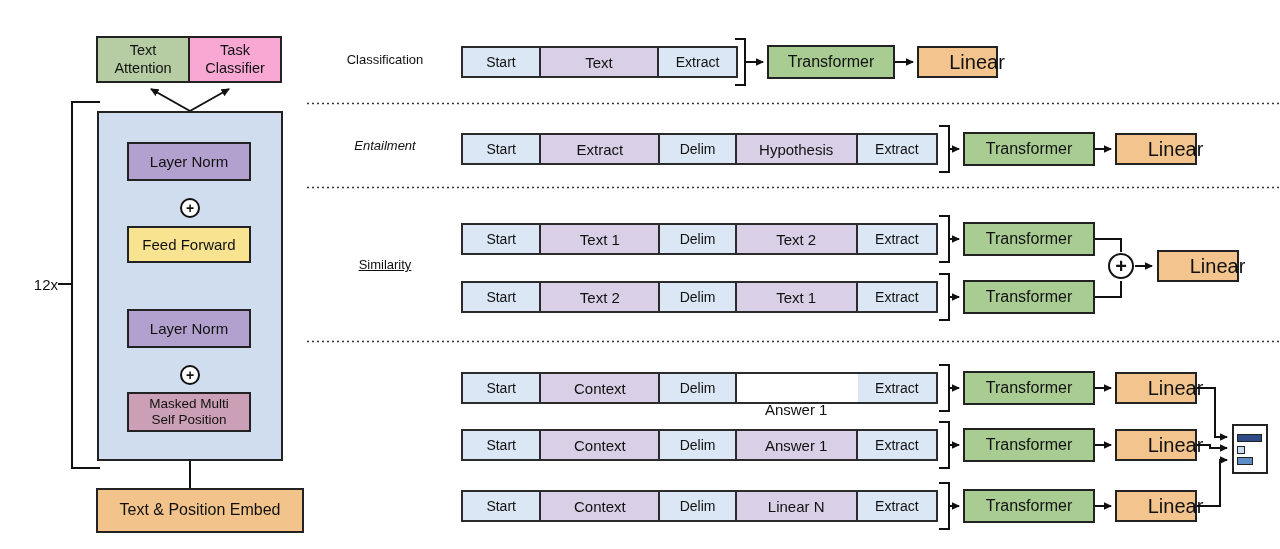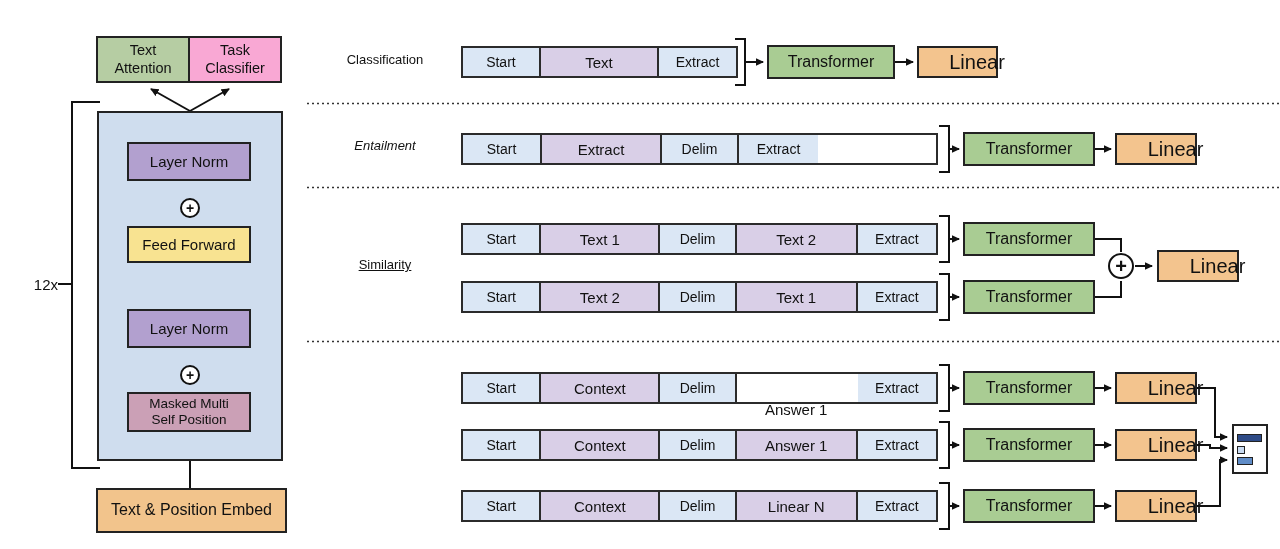--- a/index.html
+++ b/index.html
@@ -127,40 +127,41 @@
 
   <div class="abs plus-circle" style="left:180px; top:365px; width:20px; height:20px; font-size:14px;">
     <span>+</span>
   </div>
 
   <div class="abs box two-line" style="left:127px; top:392px; width:124px; height:40px; background:#cba0b6; font-size:13.5px;">
     <span>Masked Multi</span>
     <span>Self Position</span>
   </div>
 
-  <div class="abs box" style="left:96px; top:488px; width:191px; height:45px; background:#f2c48c; font-size:16px;">Text &amp; Position Embed</div>
+  <div class="abs box" style="left:96px; top:488px; width:208px; height:45px; background:#f2c48c; font-size:16px;">Text &amp; Position Embed</div>
 
   <div class="abs" style="left:18px; top:276px; width:40px; height:18px; font-size:15px; text-align:right;">12x</div>
 
   <div class="abs sec-label" style="left:305px; top:52px;  width:160px;">Classification</div>
   <div class="abs sec-label" style="left:305px; top:138px; width:160px;font-style:italic;">Entailment</div>
   <div class="abs sec-label" style="left:305px; top:257px; width:160px;text-decoration:underline;">Similarity</div>
 
   <div class="abs strip" style="left:461px; top:46px; width:277px; height:32px;">
     <div class="tok tok-blue" style="width:79px;">Start</div>
     <div class="tok tok-purple tok-text" style="width:120px;">Text</div>
     <div class="tok tok-blue" style="width:78px;">Extract</div>
   </div>
   <div class="abs box transformer" style="left:767px; top:45px; width:128px; height:34px;">Transformer</div>
   <div class="abs box linear" style="left:917px; top:46px; width:81px; height:32px;">Linear</div>
 
   <div class="abs strip" style="left:461px; top:133px; width:477px; height:32px;">
     <div class="tok tok-blue" style="width:79px;">Start</div>
     <div class="tok tok-purple tok-text" style="width:120px;">Extract</div>
     <div class="tok tok-blue" style="width:77px;">Delim</div>
+    <div class="tok tok-purple tok-text" style="width:122px;">Hypothesis</div>
     <div class="tok tok-blue" style="width:79px;">Extract</div>
   </div>
   <div class="abs box transformer" style="left:963px; top:132px; width:132px; height:34px;">Transformer</div>
   <div class="abs box linear" style="left:1115px; top:133px; width:82px; height:32px;">Linear</div>
 
   <div class="abs strip" style="left:461px; top:223px; width:477px; height:32px;">
     <div class="tok tok-blue" style="width:79px;">Start</div>
     <div class="tok tok-purple tok-text" style="width:120px;">Text 1</div>
     <div class="tok tok-blue" style="width:77px;">Delim</div>
     <div class="tok tok-purple tok-text" style="width:122px;">Text 2</div>

